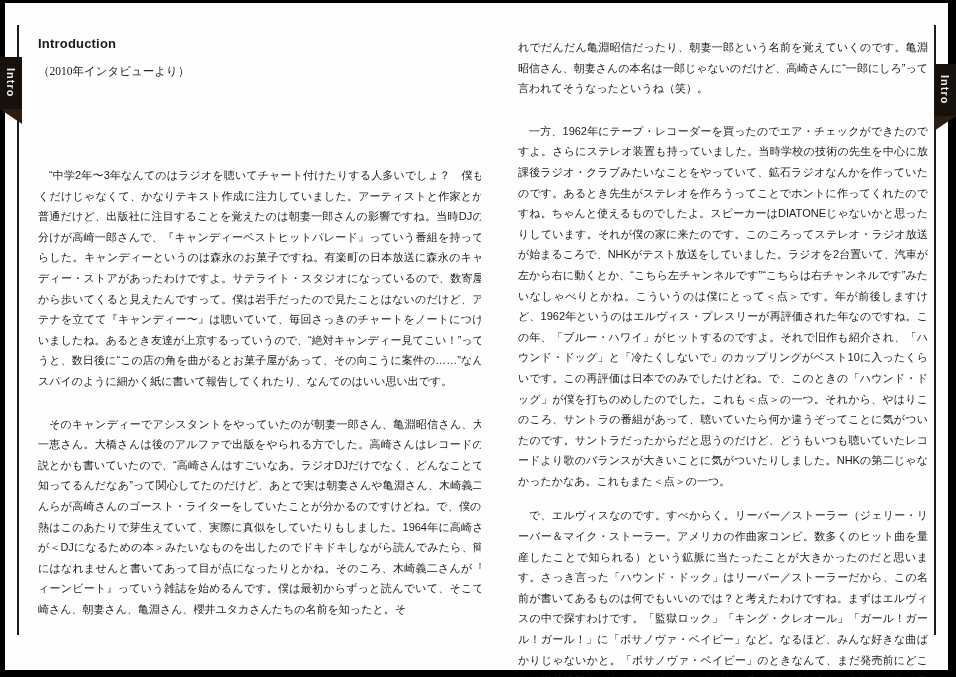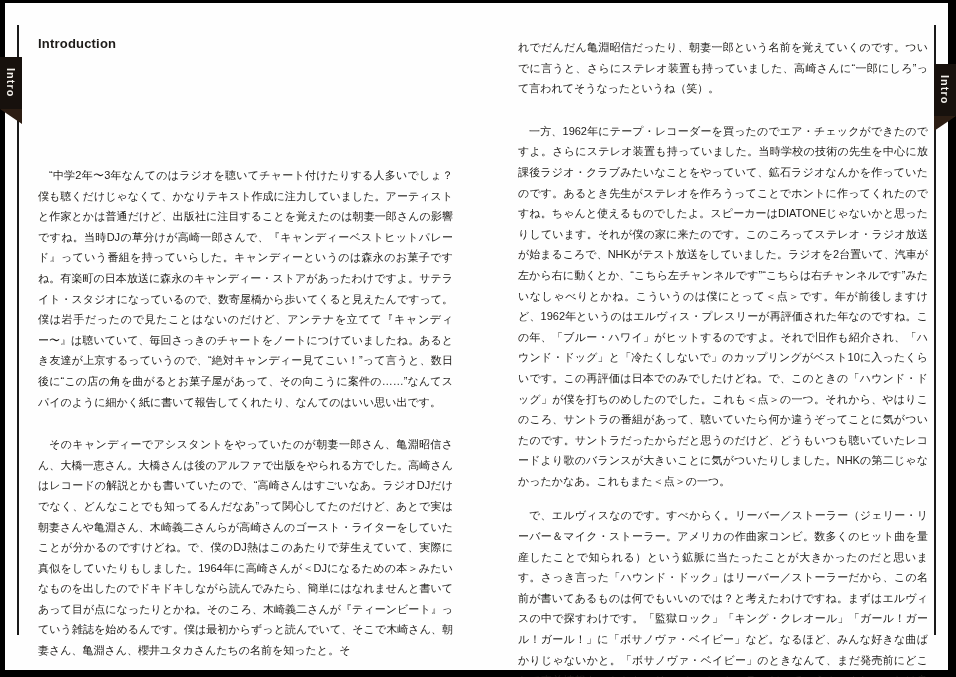--- a/index.html
+++ b/index.html
@@ -6,21 +6,21 @@
   body{
     width:956px;height:677px;position:relative;
     background:#000;overflow:hidden;
     font-family:"Liberation Sans", sans-serif;
   }
   
   .page{
     position:absolute;top:3px;bottom:7px;background:#fefefe;
     color:#1d1b18;
   }
-  .page-left{left:5px;width:476px;}
+  .page-left{left:5px;width:476px;padding-left:42px;}
   .page-right{left:481px;width:467px;}
   .margin-rule{
     position:absolute;top:22px;height:610px;width:2px;background:#1a1a1a;
   }
   .page-left .margin-rule{left:12px;}
   .page-right .margin-rule{right:12px;}
 
   
   .pl-header{position:absolute;left:33px;right:28px;top:33px;}
   .section-label{
@@ -66,31 +66,32 @@
   .tab-left .tab-tail{border-right:22px solid #2c1d13;border-bottom:15px solid transparent;}
   .tab-right .tab-tail{border-left:22px solid #2c1d13;border-bottom:15px solid transparent;}
 </style>
 </head>
 <body>
 
 <div class="page page-left">
   <div class="margin-rule"></div>
   <div class="pl-header">
     <div class="section-label">Introduction</div>
+    <div class="subtitle">（2010年インタビューより）</div>
   </div>
   <div class="body-block pl-body">
     <p>“中学2年〜3年なんてのはラジオを聴いてチャート付けたりする人多いでしょ？　僕も聴くだけじゃなくて、かなりテキスト作成に注力していました。アーティストと作家とかは普通だけど、出版社に注目することを覚えたのは朝妻一郎さんの影響ですね。当時DJの草分けが高崎一郎さんで、『キャンディーベストヒットパレード』っていう番組を持っていらした。キャンディーというのは森永のお菓子ですね。有楽町の日本放送に森永のキャンディー・ストアがあったわけですよ。サテライト・スタジオになっているので、数寄屋橋から歩いてくると見えたんですって。僕は岩手だったので見たことはないのだけど、アンテナを立てて『キャンディー〜』は聴いていて、毎回さっきのチャートをノートにつけていましたね。あるとき友達が上京するっていうので、“絶対キャンディー見てこい！”って言うと、数日後に“この店の角を曲がるとお菓子屋があって、その向こうに案件の……”なんてスパイのように細かく紙に書いて報告してくれたり、なんてのはいい思い出です。</p>
     <p>そのキャンディーでアシスタントをやっていたのが朝妻一郎さん、亀淵昭信さん、大橋一恵さん。大橋さんは後のアルファで出版をやられる方でした。高崎さんはレコードの解説とかも書いていたので、“高崎さんはすごいなあ。ラジオDJだけでなく、どんなことでも知ってるんだなあ”って関心してたのだけど、あとで実は朝妻さんや亀淵さん、木崎義二さんらが高崎さんのゴースト・ライターをしていたことが分かるのですけどね。で、僕のDJ熱はこのあたりで芽生えていて、実際に真似をしていたりもしました。1964年に高崎さんが＜DJになるための本＞みたいなものを出したのでドキドキしながら読んでみたら、簡単にはなれませんと書いてあって目が点になったりとかね。そのころ、木崎義二さんが『ティーンビート』っていう雑誌を始めるんです。僕は最初からずっと読んでいて、そこで木崎さん、朝妻さん、亀淵さん、櫻井ユタカさんたちの名前を知ったと。そ</p>
   </div>
 </div>
 
 <div class="page page-right">
   <div class="margin-rule"></div>
   <div class="body-block pr-body">
-    <p class="continuation">れでだんだん亀淵昭信だったり、朝妻一郎という名前を覚えていくのです。ついでに言うと、さらにステレオ装置も持っていました、高崎さんに“一郎にしろ”って言われてそうなったというね（笑）。</p>
+    <p class="continuation">れでだんだん亀淵昭信だったり、朝妻一郎という名前を覚えていくのです。亀淵昭信さん、朝妻さんの本名は一郎じゃないのだけど、高崎さんに“一郎にしろ”って言われてそうなったというね（笑）。</p>
     <p class="tight">一方、1962年にテープ・レコーダーを買ったのでエア・チェックができたのですよ。さらにステレオ装置も持っていました。当時学校の技術の先生を中心に放課後ラジオ・クラブみたいなことをやっていて、鉱石ラジオなんかを作っていたのです。あるとき先生がステレオを作ろうってことでホントに作ってくれたのですね。ちゃんと使えるものでしたよ。スピーカーはDIATONEじゃないかと思ったりしています。それが僕の家に来たのです。このころってステレオ・ラジオ放送が始まるころで、NHKがテスト放送をしていました。ラジオを2台置いて、汽車が左から右に動くとか、“こちら左チャンネルです”“こちらは右チャンネルです”みたいなしゃべりとかね。こういうのは僕にとって＜点＞です。年が前後しますけど、1962年というのはエルヴィス・プレスリーが再評価された年なのですね。この年、「ブルー・ハワイ」がヒットするのですよ。それで旧作も紹介され、「ハウンド・ドッグ」と「冷たくしないで」のカップリングがベスト10に入ったくらいです。この再評価は日本でのみでしたけどね。で、このときの「ハウンド・ドッグ」が僕を打ちのめしたのでした。これも＜点＞の一つ。それから、やはりこのころ、サントラの番組があって、聴いていたら何か違うぞってことに気がついたのです。サントラだったからだと思うのだけど、どうもいつも聴いていたレコードより歌のバランスが大きいことに気がついたりしました。NHKの第二じゃなかったかなあ。これもまた＜点＞の一つ。</p>
     <p>で、エルヴィスなのです。すべからく。リーバー／ストーラー（ジェリー・リーバー＆マイク・ストーラー。アメリカの作曲家コンビ。数多くのヒット曲を量産したことで知られる）という鉱脈に当たったことが大きかったのだと思います。さっき言った「ハウンド・ドック」はリーバー／ストーラーだから、この名前が書いてあるものは何でもいいのでは？と考えたわけですね。まずはエルヴィスの中で探すわけです。「監獄ロック」「キング・クレオール」「ガール！ガール！ガール！」に「ボサノヴァ・ベイビー」など。なるほど、みんな好きな曲ばかりじゃないかと。「ボサノヴァ・ベイビー」のときなんて、まだ発売前にどこかで事前情報をつかむと、リーバー／ストーラーだっていう！　よし、これは良いに違いない！っ</p>
   </div>
 </div>
 
 <div class="tab tab-left">
   <span class="tab-body">Intro</span>
   <span class="tab-tail"></span>
 </div>
 <div class="tab tab-right">

